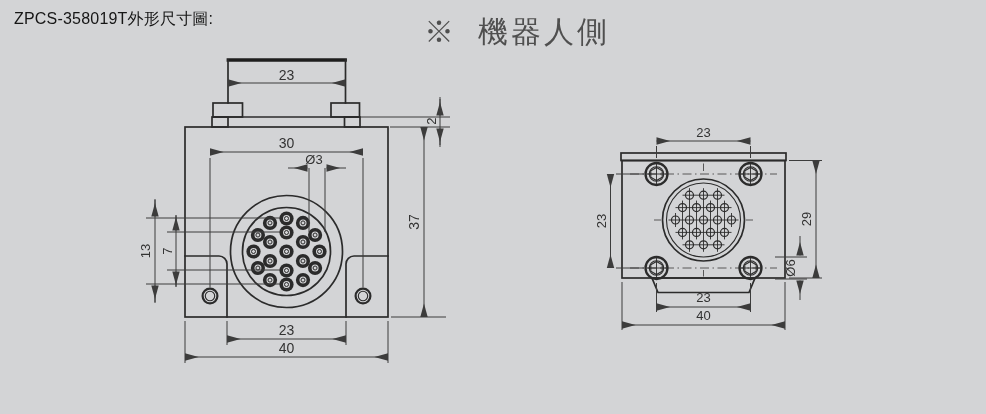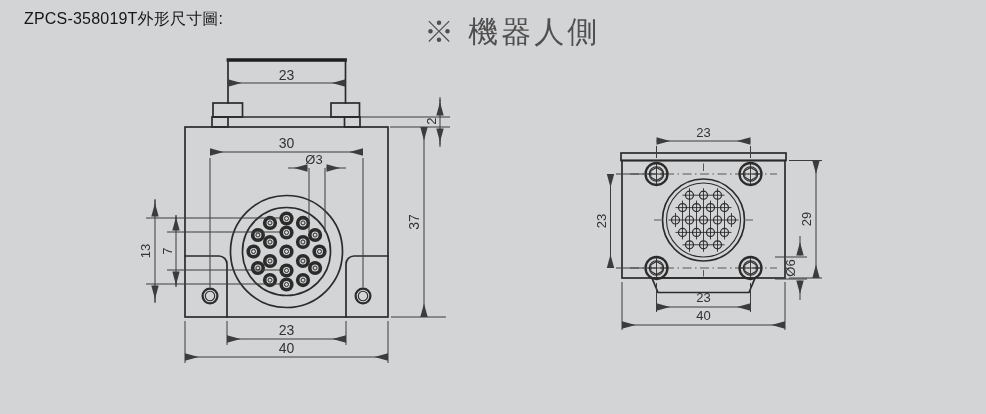--- a/index.html
+++ b/index.html
@@ -5,26 +5,26 @@
   html,body{margin:0;padding:0;}
   body{
     width:986px;height:414px;
     background:#d3d4d6;
     font-family:"Liberation Sans", sans-serif;
     position:relative;
     overflow:hidden;
   }
   .stage{position:absolute;inset:0;}
   .doc-title{
-    position:absolute;left:24px;top:9px;
+    position:absolute;left:14px;top:9px;
     font-size:16px;color:#161616;letter-spacing:.2px;
   }
   .side-note{
     position:absolute;left:424px;top:12px;
-    font-size:30px;color:#4f4f4f;letter-spacing:3px;
+    font-size:30px;color:#4f4f4f;letter-spacing:3px;font-family:Liberation Mono, monospace;
   }
   svg text{
     font-family:"Liberation Sans", sans-serif;
     fill:#333333;
     font-size:14px;
     text-anchor:middle;
     dominant-baseline:middle;
   }
   svg text.small{font-size:13px;}
   .outline{stroke:#2b2b2b;stroke-width:1.7;fill:none;stroke-linecap:square;}

